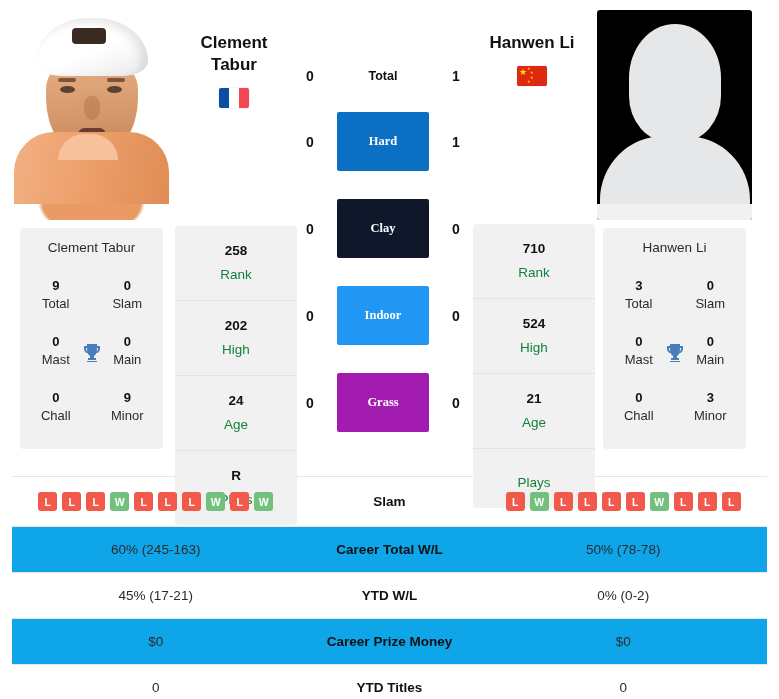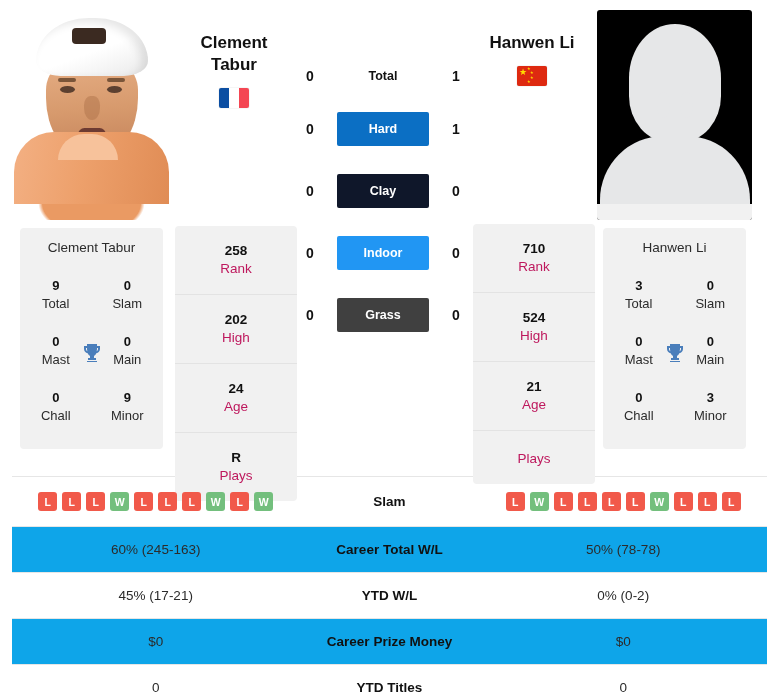--- a/index.html
+++ b/index.html
@@ -164,21 +164,21 @@
     overflow: hidden;
   }
   .meta-col.right-meta { margin-top: 138px; }
   .meta-row {
     text-align: center;
     padding: 17px 4px 18px 4px;
     border-bottom: 1px solid #e3e3e3;
   }
   .meta-row:last-child { border-bottom: none; }
   .meta-val { font-size: 13.5px; font-weight: bold; color: #111; }
-  .meta-lbl { font-size: 13.5px; color: #be185d; margin-top: 3px; }
+  .meta-lbl { font-size: 13.5px; color: #15803d; margin-top: 9px; }
   .meta-val.empty { visibility: hidden; }
 
   
   .name-col { width: 118px; flex: 0 0 118px; }
   .name-head {
     text-align: center;
     font-size: 17px;
     font-weight: bold;
     line-height: 1.3;
     color: #111;
@@ -228,23 +228,24 @@
     font-weight: bold;
     color: #111;
   }
   .h2h-badge {
     flex: 1;
     margin: 0 4px;
     text-align: center;
     font-size: 12.5px;
     font-weight: bold;
     color: #ffffff;
-    padding: 10px 0;
+    padding: 22px 0;
     border-radius: 2px;
     max-width: 92px;
+    font-family: Liberation Serif, serif;
   }
 
   
   .cmp-table {
     width: 755px;
     margin: 6px auto 0 auto;
     border-collapse: collapse;
     table-layout: fixed;
   }
   .cmp-table tr { border-top: 1px solid #e6e6e6; }
@@ -385,21 +386,21 @@
             <div class="h2h-badge" style="background: #0f172a;">Clay</div>
             <div class="h2h-score">0</div>
           </div>
           <div class="h2h-row">
             <div class="h2h-score">0</div>
             <div class="h2h-badge" style="background: rgb(33, 150, 243);">Indoor</div>
             <div class="h2h-score">0</div>
           </div>
           <div class="h2h-row">
             <div class="h2h-score">0</div>
-            <div class="h2h-badge" style="background: #404040;">Grass</div>
+            <div class="h2h-badge" style="background: #a21caf;">Grass</div>
             <div class="h2h-score">0</div>
           </div>
         </div>
     </div>
 
     <div class="name-col">
       <div class="name-head">
         <span>Hanwen Li</span>
       </div>
       <div class="flag flag-cn">

